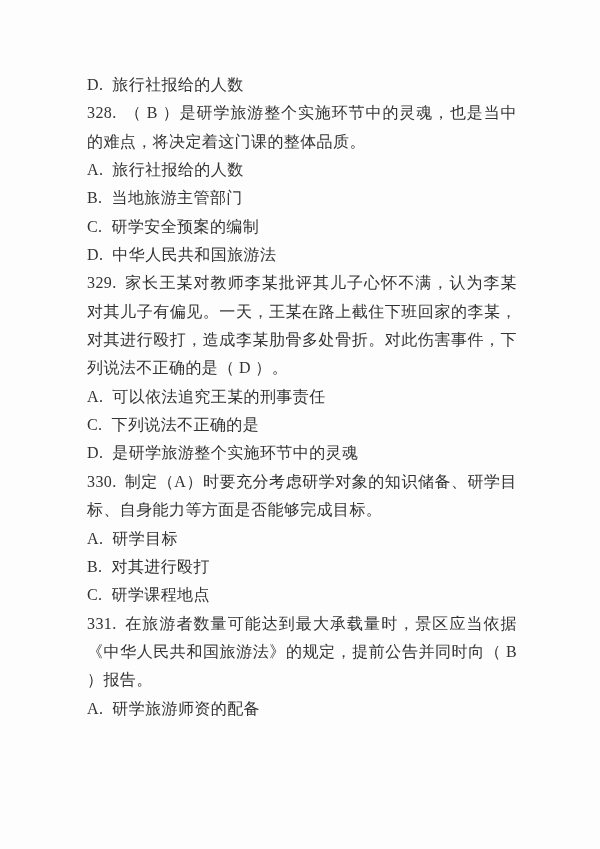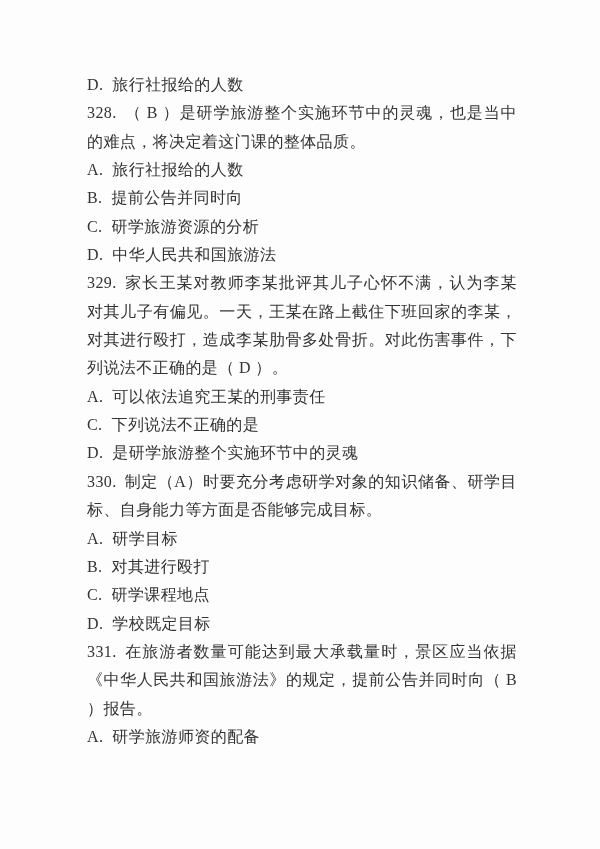--- a/index.html
+++ b/index.html
@@ -41,38 +41,37 @@
 <body>
 
 <div class="page">
   <div class="text-block">
 
     <p class="option-line"><span class="opt-label">D.</span><span>旅行社报给的人数</span></p>
 
     <div class="question">
       <p class="stem"><span class="q-num">328.</span><span>（ B ）是研学旅游整个实施环节中的灵魂，也是当中的难点，将决定着这门课的整体品质。</span></p>
       <p class="option-line"><span class="opt-label">A.</span><span>旅行社报给的人数</span></p>
-      <p class="option-line"><span class="opt-label">B.</span><span>提前公告并同时向</span></p>
-      <p class="option-line"><span class="opt-label">C.</span><span>研学旅游资源的分析</span></p>
+      <p class="option-line"><span class="opt-label">B.</span><span>当地旅游主管部门</span></p>
+      <p class="option-line"><span class="opt-label">C.</span><span>研学安全预案的编制</span></p>
       <p class="option-line"><span class="opt-label">D.</span><span>中华人民共和国旅游法</span></p>
     </div>
 
     <div class="question">
       <p class="stem"><span class="q-num">329.</span><span>家长王某对教师李某批评其儿子心怀不满，认为李某对其儿子有偏见。一天，王某在路上截住下班回家的李某，对其进行殴打，造成李某肋骨多处骨折。对此伤害事件，下列说法不正确的是（ D ）。</span></p>
       <p class="option-line"><span class="opt-label">A.</span><span>可以依法追究王某的刑事责任</span></p>
       <p class="option-line"><span class="opt-label">C.</span><span>下列说法不正确的是</span></p>
       <p class="option-line"><span class="opt-label">D.</span><span>是研学旅游整个实施环节中的灵魂</span></p>
     </div>
 
     <div class="question">
       <p class="stem"><span class="q-num">330.</span><span>制定（A）时要充分考虑研学对象的知识储备、研学目标、自身能力等方面是否能够完成目标。</span></p>
       <p class="option-line"><span class="opt-label">A.</span><span>研学目标</span></p>
       <p class="option-line"><span class="opt-label">B.</span><span>对其进行殴打</span></p>
       <p class="option-line"><span class="opt-label">C.</span><span>研学课程地点</span></p>
-      <p class="option-line"><span class="opt-label">D.</span><span>学校既定目标</span></p>
     </div>
 
     <div class="question">
       <p class="stem"><span class="q-num">331.</span><span>在旅游者数量可能达到最大承载量时，景区应当依据《中华人民共和国旅游法》的规定，提前公告并同时向（ B ）报告。</span></p>
       <p class="option-line"><span class="opt-label">A.</span><span>研学旅游师资的配备</span></p>
     </div>
 
   </div>
 </div>
 

